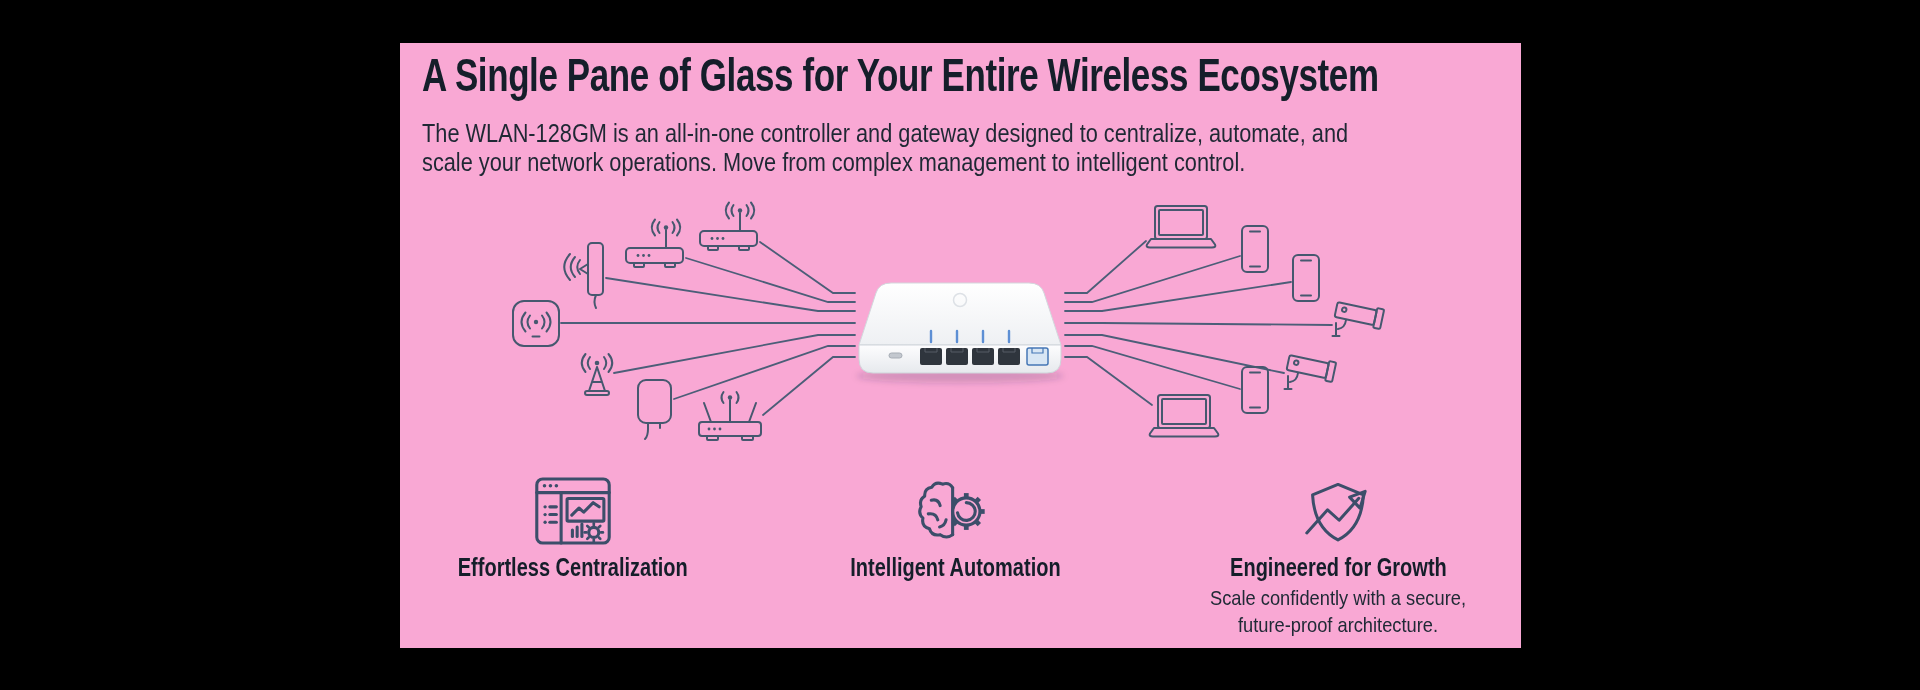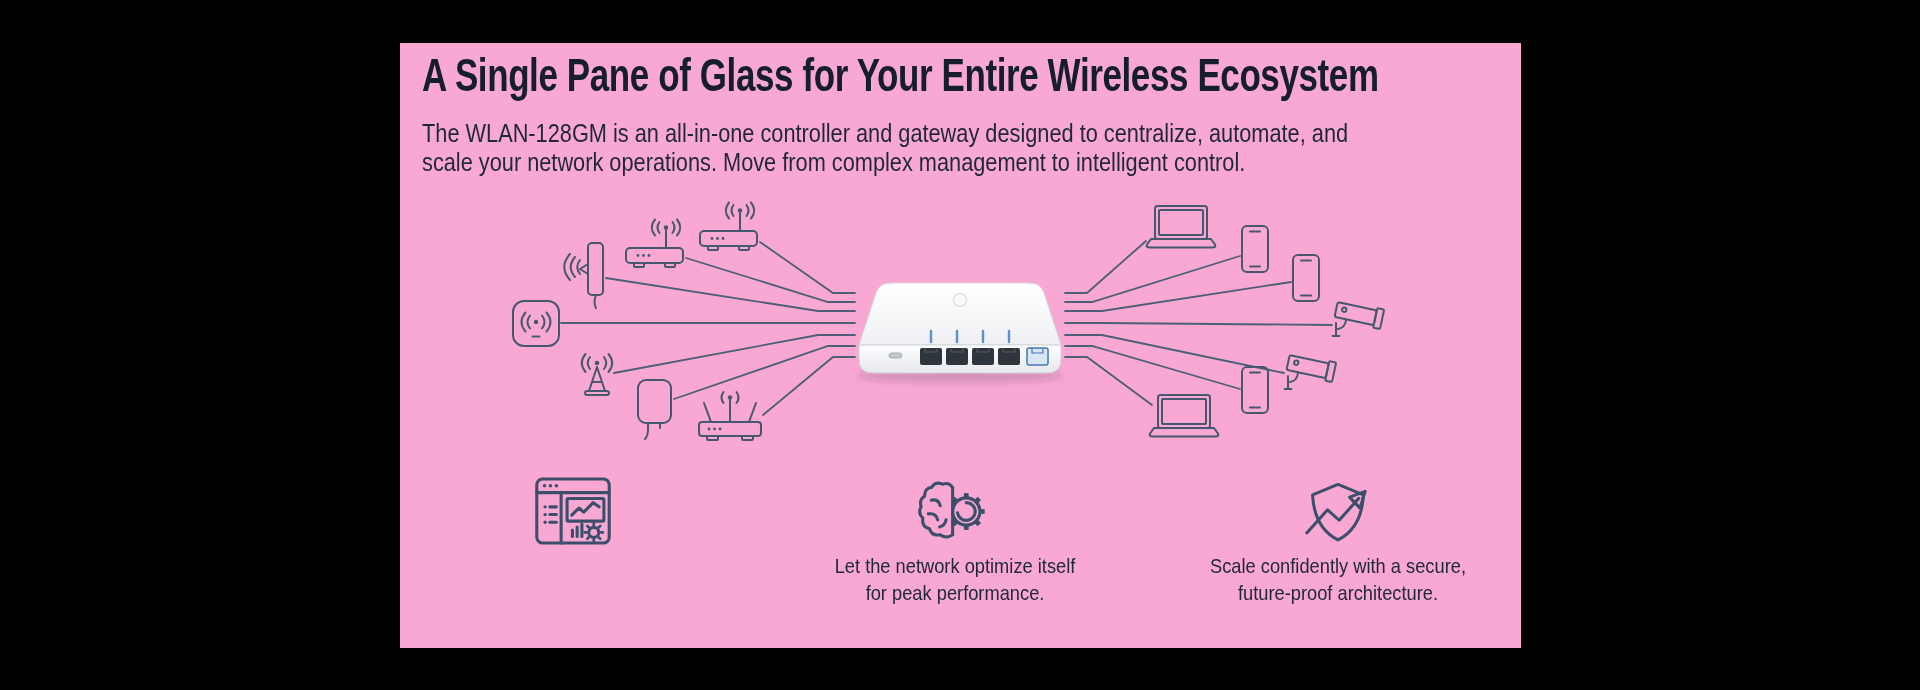--- a/index.html
+++ b/index.html
@@ -243,20 +243,21 @@
           <line x1="49.5" y1="52.6" x2="49.5" y2="54.2"></line>
           <line x1="43.4" y1="46.5" x2="41.8" y2="46.5"></line>
           <line x1="55.6" y1="46.5" x2="57.2" y2="46.5"></line>
           <line x1="45.2" y1="42.2" x2="44" y2="41"></line>
           <line x1="53.8" y1="50.8" x2="55" y2="52"></line>
           <line x1="45.2" y1="50.8" x2="44" y2="52"></line>
           <line x1="53.8" y1="42.2" x2="55" y2="41"></line>
         </g>
       </svg>
     </div>
+    <h2><span class="sqz">Effortless Centralization</span></h2>
   </div>
 
   <div class="feature f2">
     <div class="icon">
       <svg class="ficon" width="76" height="69" viewBox="0 0 64 58">
         <path d="M30,9 Q27,4 21.5,6 Q15.5,3.5 12.5,8.5 Q6,9.5 6.5,16 Q1.5,19 3.5,25 Q0.5,30.5 5,34.5 Q3.5,41.5 10.5,43.5 Q12.5,50 19.5,48.5 Q25,52.5 30,48.5"></path>
         <line x1="30" y1="9" x2="30" y2="48.5"></line>
         <path d="M12,19.5 q6,-1.5 7.5,4.5"></path>
         <path d="M9.5,31 q6.5,-1 8,5"></path>
         <path d="M19,42 q4.5,-1 5.5,-6"></path>
@@ -266,33 +267,31 @@
           <line x1="53" y1="29" x2="57" y2="29"></line>
           <line x1="49.6" y1="37.1" x2="52.5" y2="40"></line>
           <line x1="41.5" y1="40.5" x2="41.5" y2="44.5"></line>
           <line x1="33.4" y1="37.1" x2="30.5" y2="40"></line>
           <line x1="49.6" y1="20.9" x2="52.5" y2="18"></line>
           <line x1="41.5" y1="17.5" x2="41.5" y2="13.5"></line>
           <line x1="33.4" y1="20.9" x2="30.5" y2="18"></line>
         </g>
       </svg>
     </div>
-    <p class="desc">
-      <span class="line">Let the network optimize itself</span>
-      <span class="line">for peak performance.</span>
-    </p>
+    <h2><span class="sqz">Intelligent Automation</span></h2>
   </div>
 
   <div class="feature f3">
     <div class="icon">
       <svg class="ficon" width="74" height="70" viewBox="0 0 64 60">
         <path d="M10,16 L32,7 L54,16 C53,35 46,48 32,55 C18,48 11,35 10,16 Z"></path>
         <path d="M5,49 L23,29 L33,38 L50,19"></path>
         <path d="M42,18 L55.5,13 L51,27.5 Z"></path>
       </svg>
     </div>
+    <h2><span class="sqz">Engineered for Growth</span></h2>
     <p class="desc">
       <span class="line">Scale confidently with a secure,</span>
       <span class="line">future-proof architecture.</span>
     </p>
   </div>
 
 </div>
 
 </body></html>

